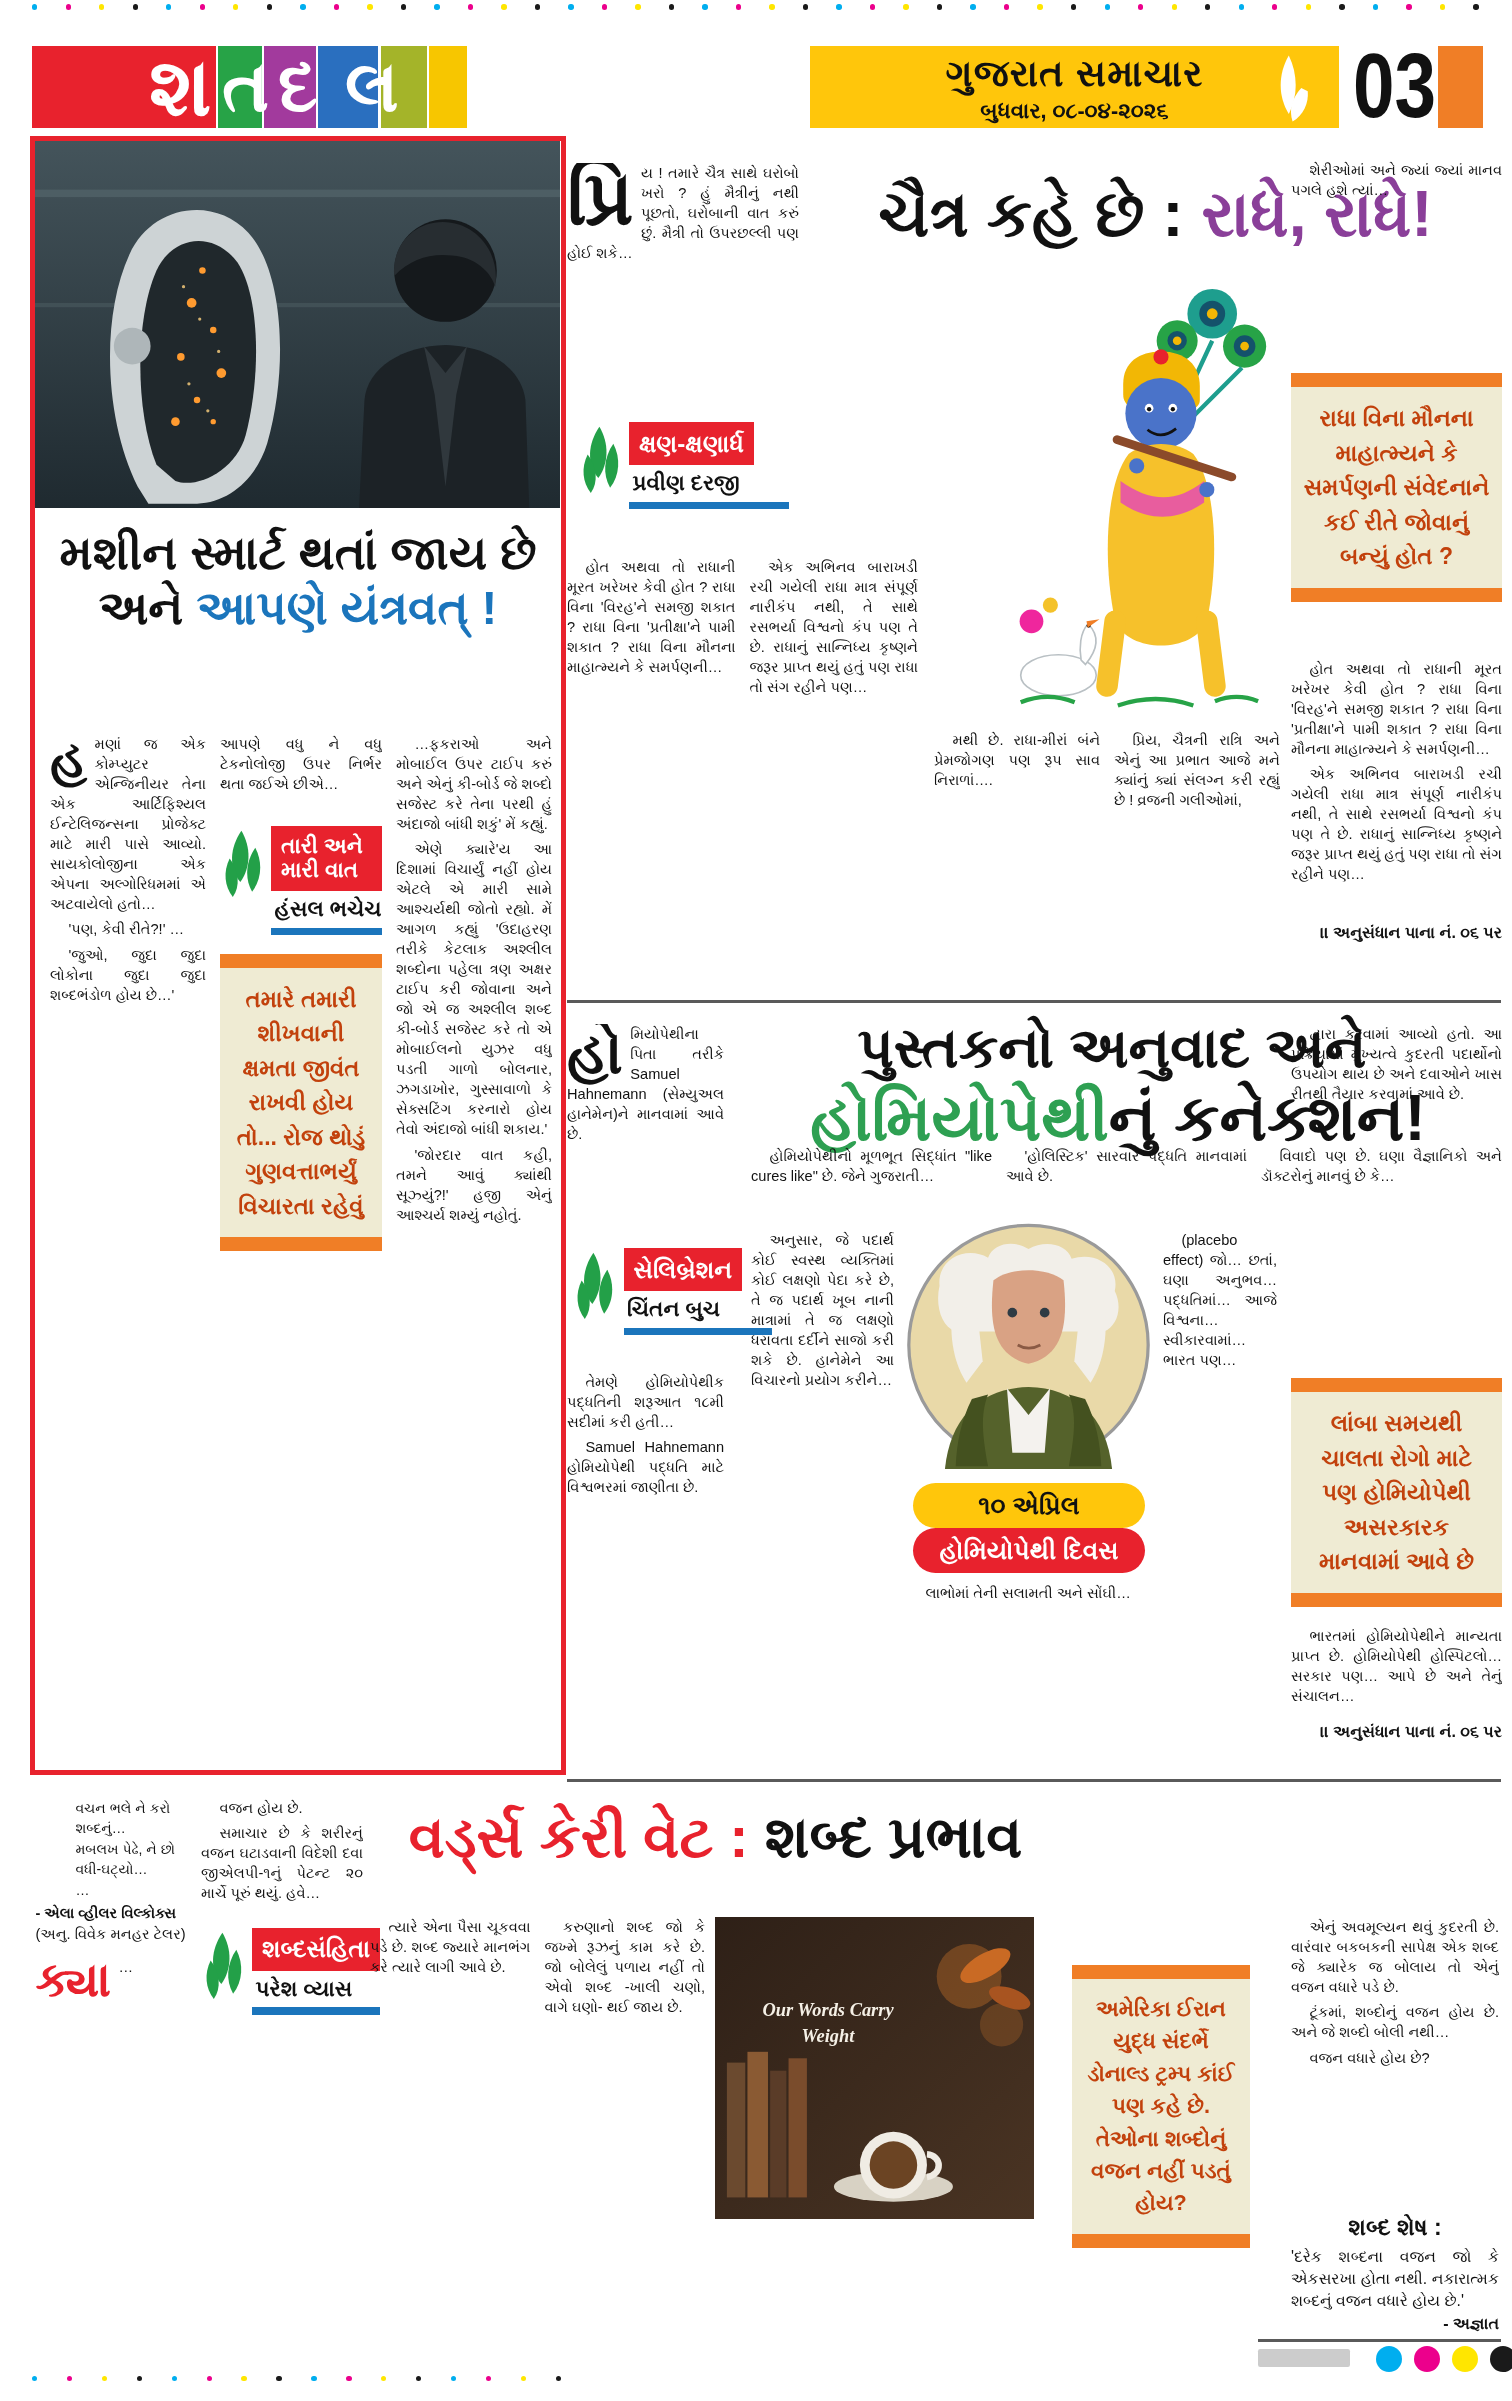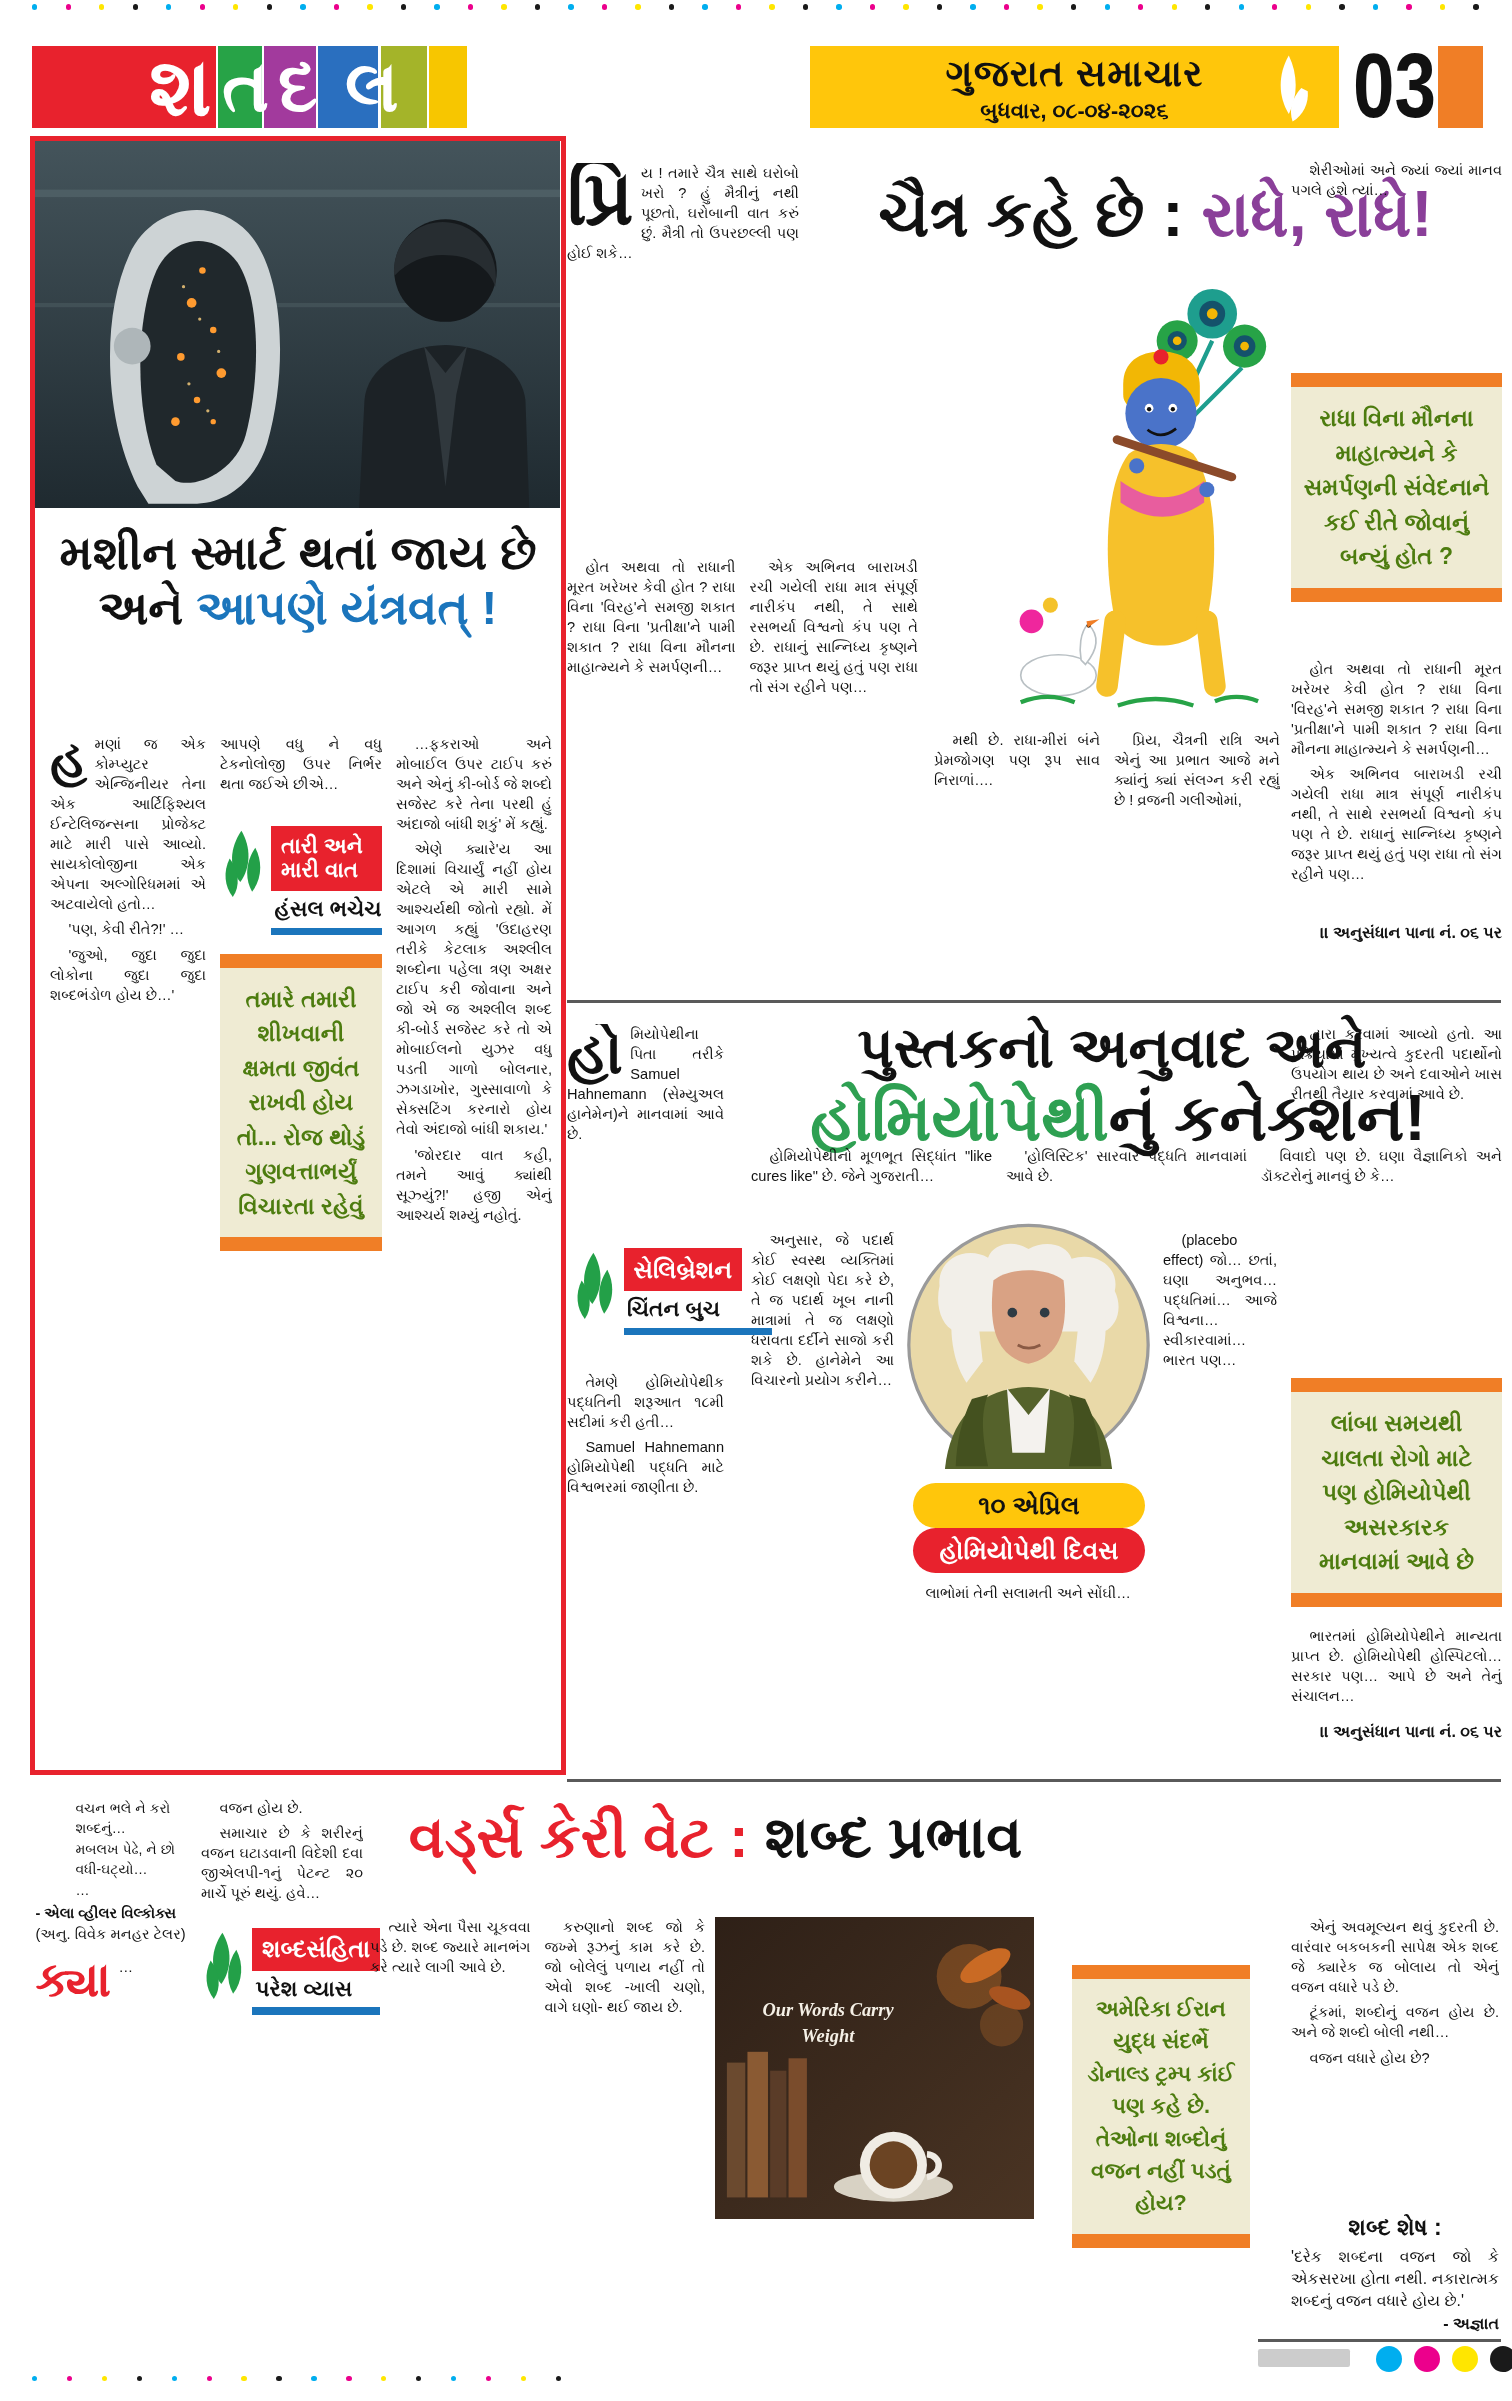--- a/index.html
+++ b/index.html
@@ -29,21 +29,21 @@
   .colbox{display:flex;align-items:flex-start;gap:5.4px;}
   .colbox .leafwrap{flex:0 0 46px;}
   .colbox-r{flex:1;}
   .colbox-title{background:#E8222D;color:#fff;font-weight:700;font-size:24px;line-height:1.15;
                 padding:7.6px 9.7px;display:inline-block;}
   .colbox-author{font-size:21.6px;font-weight:700;margin-top:5.4px;padding-left:3.2px;}
   .colbox-rule{height:7.6px;background:#1B75BC;margin-top:5.4px;}
   
   .callout{background:#EFEBD3;position:relative;}
   .callout-bar{height:14px;background:#F07E26;}
-  .callout-body{padding:14px 12px;font-size:23px;line-height:1.5;font-weight:700;text-align:center;color:#4d7c0f;}
+  .callout-body{padding:14px 12px;font-size:23px;line-height:1.5;font-weight:700;text-align:center;color:#c2410c;}
   
   .pill{border-radius:26px;text-align:center;font-weight:700;padding:7.6px 5.4px;margin-bottom:0;}
   .pill.yellow{background:#FFC60B;color:#111;font-size:25px;}
   .pill.red{background:#E8222D;color:#fff;font-size:25px;}
   .cont-note{font-weight:700;font-size:16px;text-align:right;}
   .hr{background:#5a5a5a;}
   .poem{font-size:14px;line-height:20.5px;margin-left:40px;}
   .poem p{margin:0;}
   .attrib{font-weight:700;font-size:14.6px;margin-top:4.3px;}
   .shesh-head{font-weight:700;font-size:23px;text-align:center;margin-bottom:5.4px;}
@@ -229,20 +229,34 @@
     <div class="abs bodytxt" style="left:0;top:21.6px;width:232px;height:248px;">
       <div class="para-drop">
         <span class="dropcap" style="font-size:76px;">પ્રિ</span><span>ય ! તમારે ચૈત્ર સાથે ઘરોબો ખરો ? હું મૈત્રીનું નથી પૂછતો, ઘરોબાની વાત કરું છું. મૈત્રી તો ઉપરછલ્લી પણ હોઈ શકે…</span>
       </div>
     </div>
 
     <div class="abs headline" style="left:243px;top:36px;width:691px;text-align:center;font-size:64px;">
       <span>ચૈત્ર કહે છે : </span><span style="color:#8A3F99;">રાધે, રાધે!</span>
     </div>
 
+    <div class="abs colbox" style="left:10.8px;top:281px;width:211px;">
+      <span class="leafwrap">
+        <svg width="46" height="81" viewBox="0 0 86 150">
+          <path d="M40 8 C18 40 16 78 38 104 C58 76 58 38 40 8Z" fill="#23A048"></path>
+          <path d="M66 40 C48 66 46 98 60 122 C78 100 80 66 66 40Z" fill="#23A048"></path>
+          <path d="M18 60 C6 84 8 112 24 132 C38 112 36 82 18 60Z" fill="#23A048"></path>
+        </svg>
+      </span>
+      <span class="colbox-r">
+        <span class="colbox-title">ક્ષણ-ક્ષણાર્ધ</span>
+        <div class="colbox-author">પ્રવીણ દરજી</div>
+        <div class="colbox-rule"></div>
+      </span>
+    </div>
 
     <div class="abs bodytxt" style="left:0;top:416px;width:351px;height:551px;column-count:2;column-gap:14px;">
         <p>હોત અથવા તો રાધાની મૂરત ખરેખર કેવી હોત ? રાધા વિના 'વિરહ'ને સમજી શકાત ? રાધા વિના 'પ્રતીક્ષા'ને પામી શકાત ? રાધા વિના મૌનના માહાત્મ્યને કે સમર્પણની…</p>
         <p>એક અભિનવ બારાખડી રચી ગયેલી રાધા માત્ર સંપૂર્ણ નારીકંપ નથી, તે સાથે રસભર્યા વિશ્વનો કંપ પણ તે છે. રાધાનું સાન્નિધ્ય કૃષ્ણને જરૂર પ્રાપ્ત થયું હતું પણ રાધા તો સંગ રહીને પણ…</p>
       </div>
 
     <svg class="abs" style="left:432px;top:135px;" width="270" height="437" viewBox="0 0 500 810">
       <g>
         <circle cx="395" cy="70" r="46" fill="#1E9E8E"></circle>
           <circle cx="395" cy="70" r="24" fill="#14526B"></circle>

